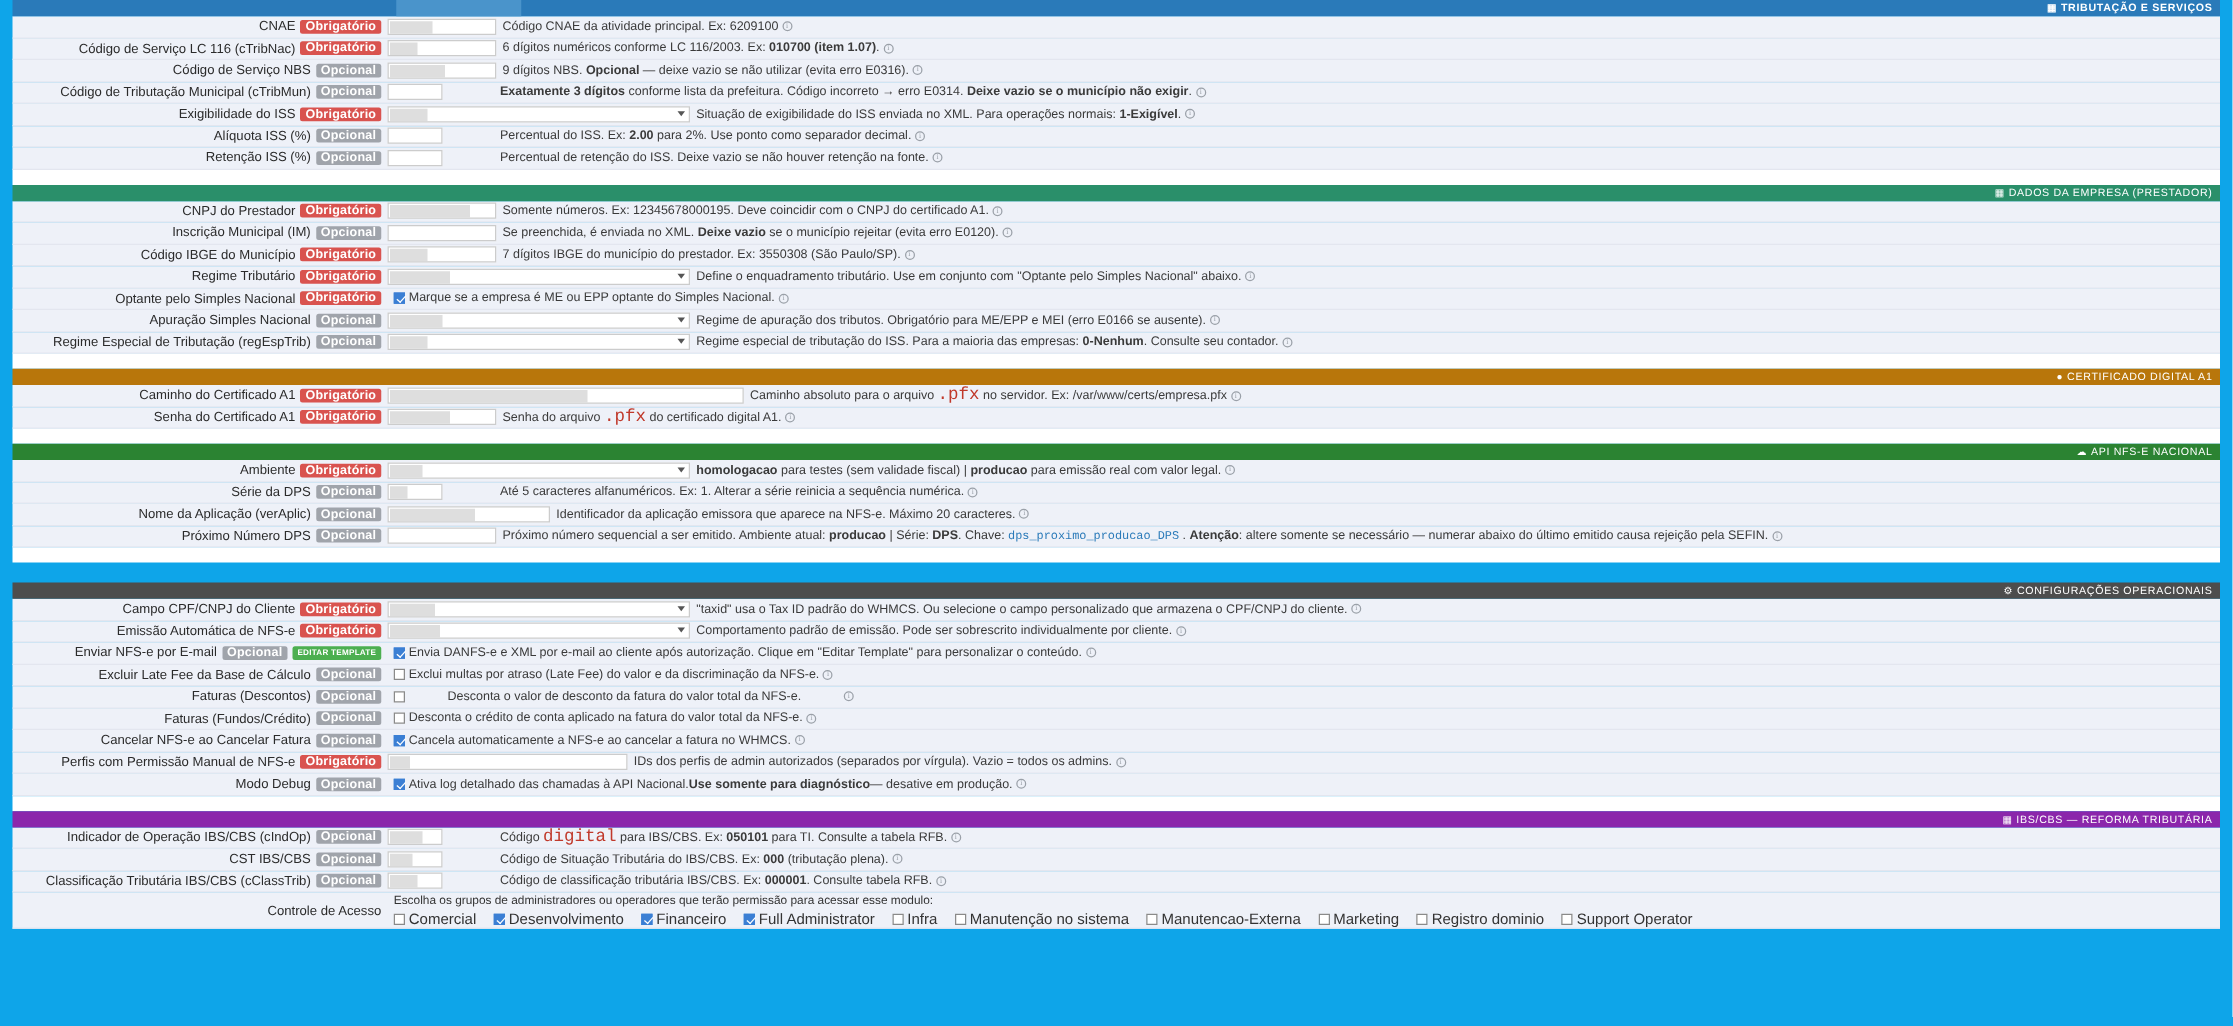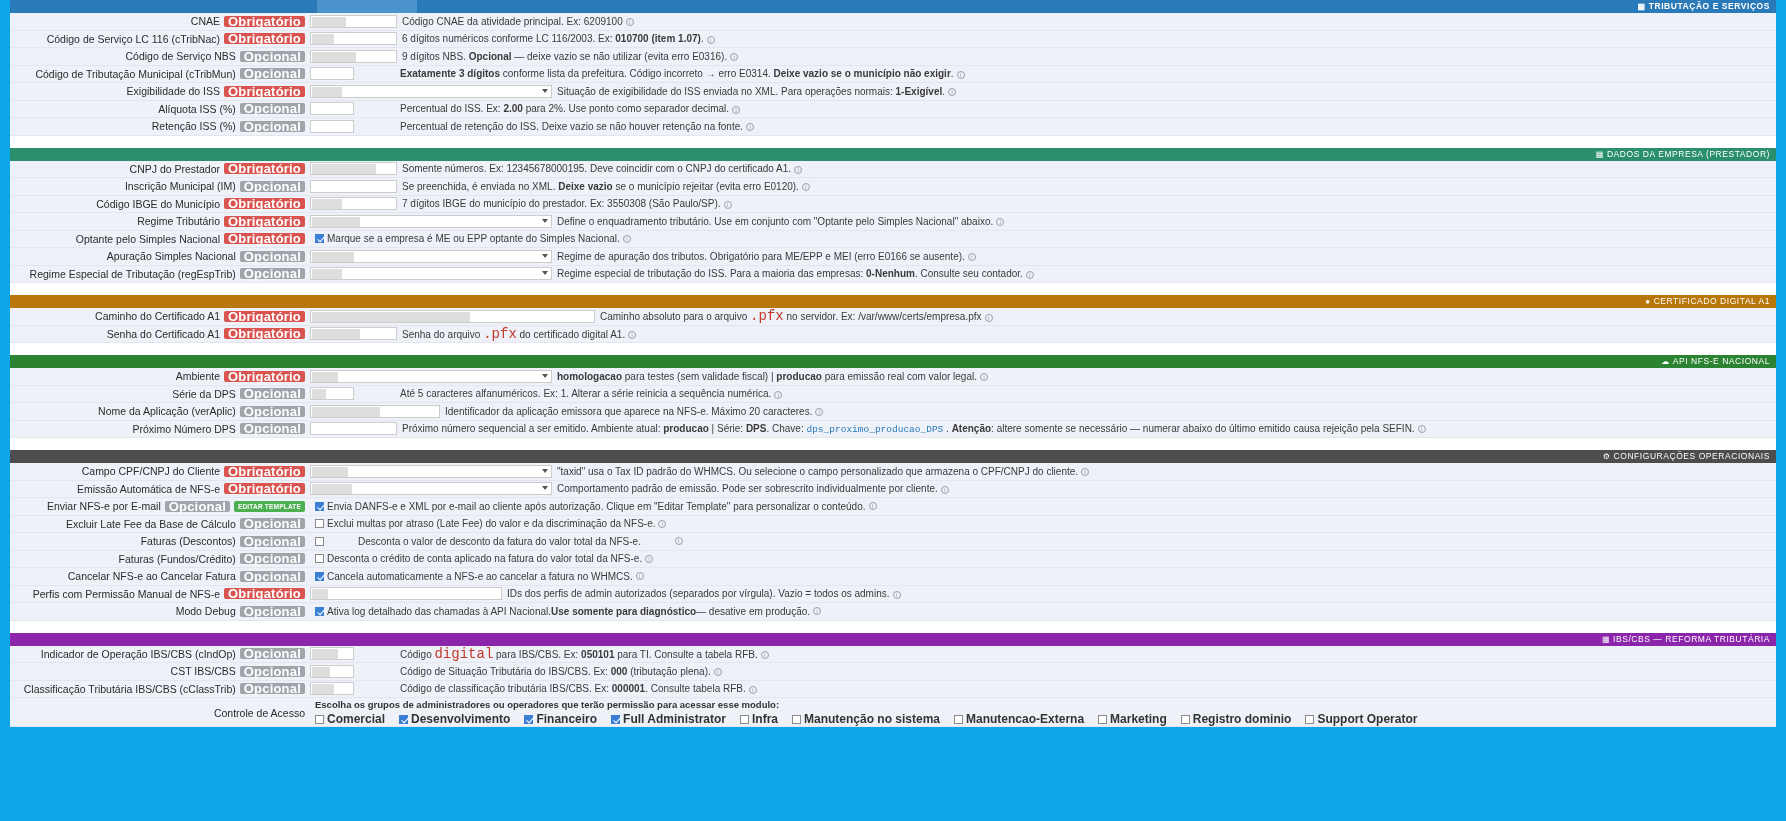--- a/index.html
+++ b/index.html
@@ -53,21 +53,21 @@
     color: #fff;
     font-size: 8.5px;
     font-weight: normal;
     letter-spacing: .55px;
     white-space: nowrap;
   }
   .band .gi { margin-right: 3px; font-size: 8px; }
   .band-green  { background: #2a8f6a; }
   .band-gold   { background: #b8760b; }
   .band-green2 { background: #2b8332; }
-  .band-dark   { background: #4d4d4d; }
+  .band-dark   { background: #4d4d4d; margin-top: 16px; }
   .band-purple { background: #8b26ab; }
 
   .band-gap { height: 12px; background: #fff; margin: 0 10px;}
 
   
   .rows { margin: 0 10px; }
   .row {
     display: flex;
     align-items: center;
     min-height: 17.5px;
@@ -102,21 +102,21 @@
     white-space: nowrap;
     overflow: hidden;
   }
   .row-help b { font-weight: bold; }
   .row-help .code { color: #c0392b; font-family: Liberation Mono, monospace; font-size: 14px;}
   .row-help .codeblue { color: #2a7ab9; font-family: "Liberation Mono", monospace; font-size: 9.5px;}
 
   
   .badge {
     display: inline-block;
-    font-size: 13px;
+    font-size: 10px;
     font-weight: bold;
     color: #fff;
     padding: 1px 4px 1px;
     border-radius: 2px;
     line-height: 9px;
     letter-spacing: .2px;
     vertical-align: middle;
   }
   .badge-req { background: #d9534f; }
   .badge-opt { background: #a0a4ab; }
@@ -202,21 +202,21 @@
     line-height: 7px;
     text-align: center;
     margin-left: 3px;
     vertical-align: middle;
     font-family: "Liberation Serif", serif;
   }
 
   
   .acc-row { align-items: flex-start; min-height: 26px; }
   .acc-row .row-label { padding-top: 6px; align-items: flex-start;}
-  .acc-wrap { flex: 1 1 auto; padding-left: 5px; padding-top: 1px; font-weight: bold;}
+  .acc-wrap { flex: 1 1 auto; padding-left: 5px; padding-top: 1px;}
   .acc-note { font-size: 9.5px; color: #333; margin-bottom: 2px;}
   .acc-items { display: flex; flex-wrap: wrap; align-items: center; gap: 0; }
   .acc-item {
     display: flex; align-items: center;
     font-size: 12px;
     margin-right: 14px;
     white-space: nowrap;
   }
 </style>
 </head>

